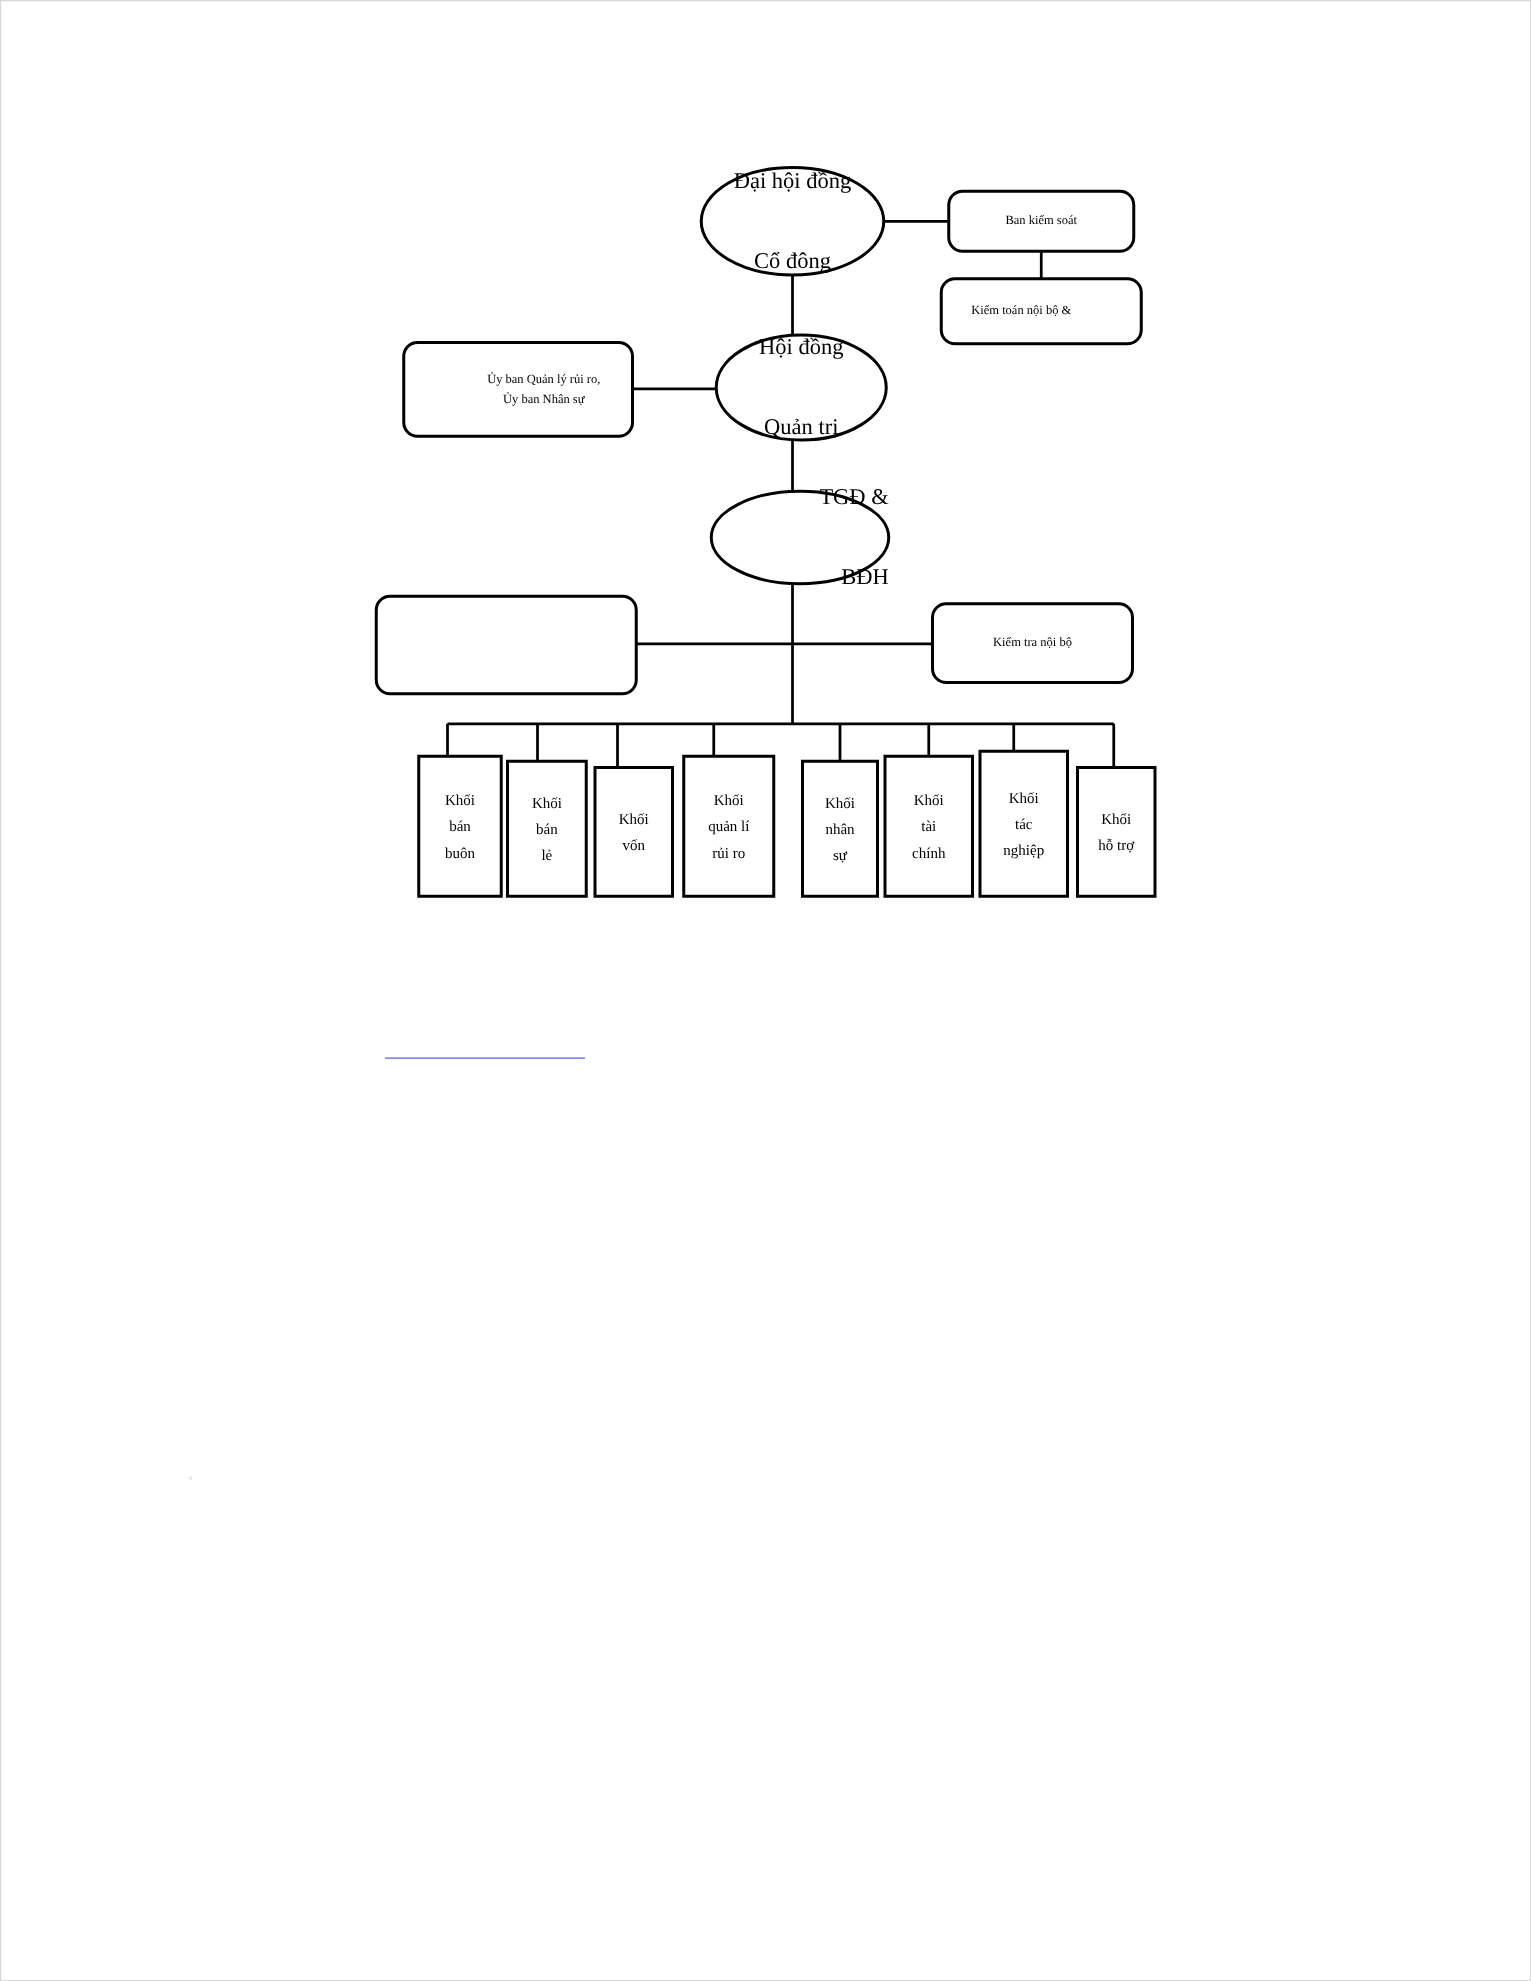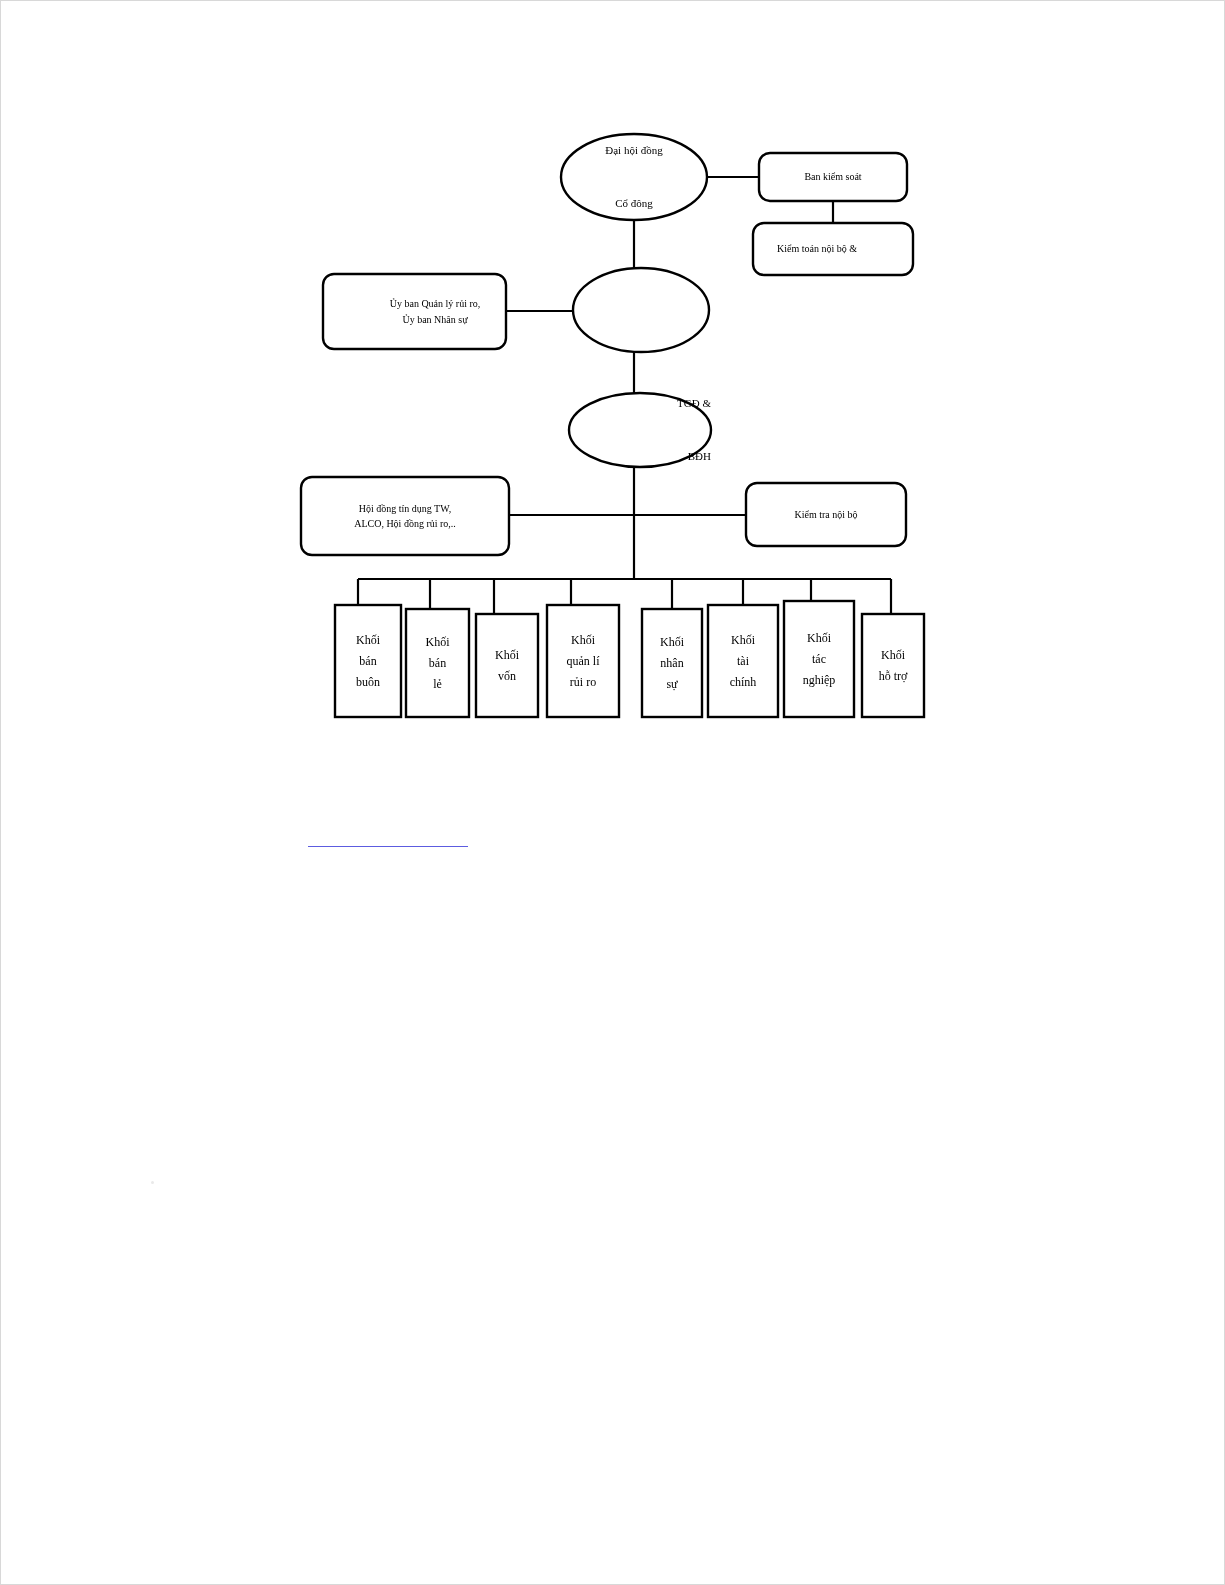--- a/index.html
+++ b/index.html
@@ -33,21 +33,21 @@
     display: flex;
     flex-direction: column;
     align-items: center;
     justify-content: center;
     text-align: center;
     box-sizing: border-box;
     pointer-events: none;
     line-height: 1.55;
   }
   .node-label .ln { display: block; white-space: nowrap; }
-  .ellipse-label { font-size: 11px; gap: 36px; }
+  .ellipse-label { font-size: 18px; gap: 36px; }
   .box-label { font-size: 10px; }
   .leaf-label { font-size: 12px; line-height: 1.75; }
   .link-underline {
     position: absolute;
     border-bottom: 1.6px solid #5c5ce0;
     height: 0;
   }
   .speck {
     position: absolute;
     width: 3px;
@@ -117,35 +117,35 @@
   </div>
 
   <div class="node-label box-label" style="left:758px; top:152px; width:148px; height:48px;">
     <span class="ln">Ban kiểm soát</span>
   </div>
 
   <div class="node-label box-label" style="left:752px; top:222px; width:128px; height:52px;">
     <span class="ln">Kiểm toán nội bộ &amp;</span>
   </div>
 
+  <div class="node-label ellipse-label" style="left:572px; top:267px; width:136px; height:84px;">
+    <span class="ln">Hội đồng</span>
+    <span class="ln">Quản trị</span>
+  </div>
 
   <div class="node-label box-label" style="left:322px; top:273px; width:183px; height:75px;padding-left:41px;">
     <span class="ln">Ủy ban Quản lý rủi ro,</span>
     <span class="ln">Ủy ban Nhân sự</span>
   </div>
 
   <div class="node-label ellipse-label" style="left:568px; top:392px; width:142px; height:74px;align-items:flex-end;">
     <span class="ln">TGĐ &amp;</span>
     <span class="ln">BĐH</span>
   </div>
 
-  <div class="node-label box-label" style="left:300px; top:476px; width:208px; height:78px;">
-    <span class="ln">Hội đồng tín dụng TW,</span>
-    <span class="ln">ALCO, Hội đồng rủi ro,..</span>
-  </div>
 
   <div class="node-label box-label" style="left:745px; top:482px; width:160px; height:63px;">
     <span class="ln">Kiểm tra nội bộ</span>
   </div>
 
   <div class="node-label leaf-label" style="left:334px; top:604px; width:66px; height:112px;">
     <span class="ln">Khối</span>
     <span class="ln">bán</span>
     <span class="ln">buôn</span>
   </div>

